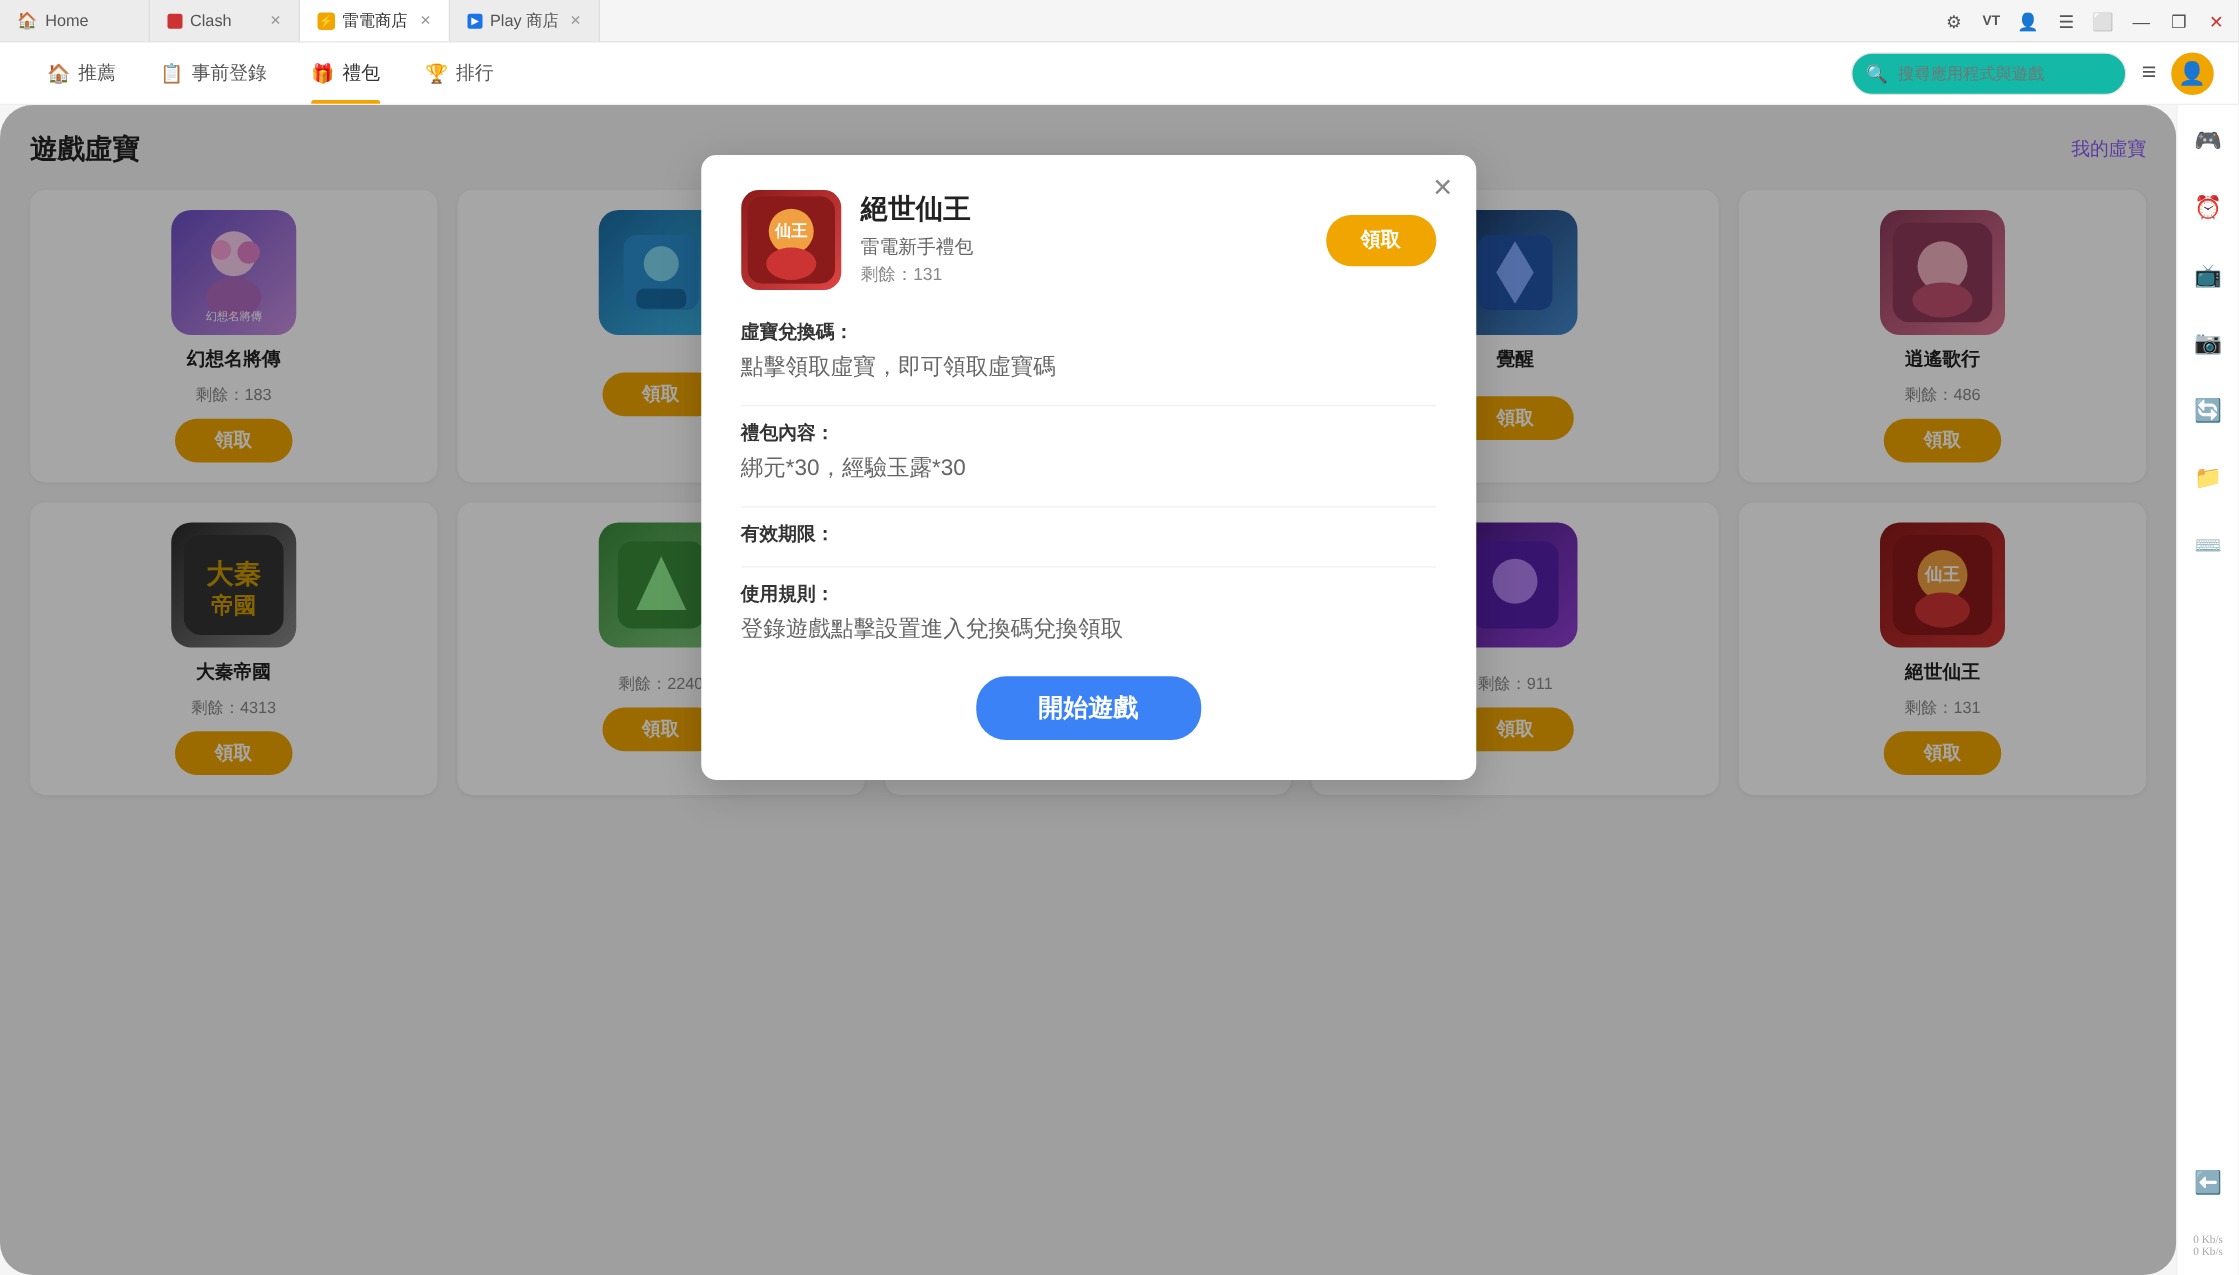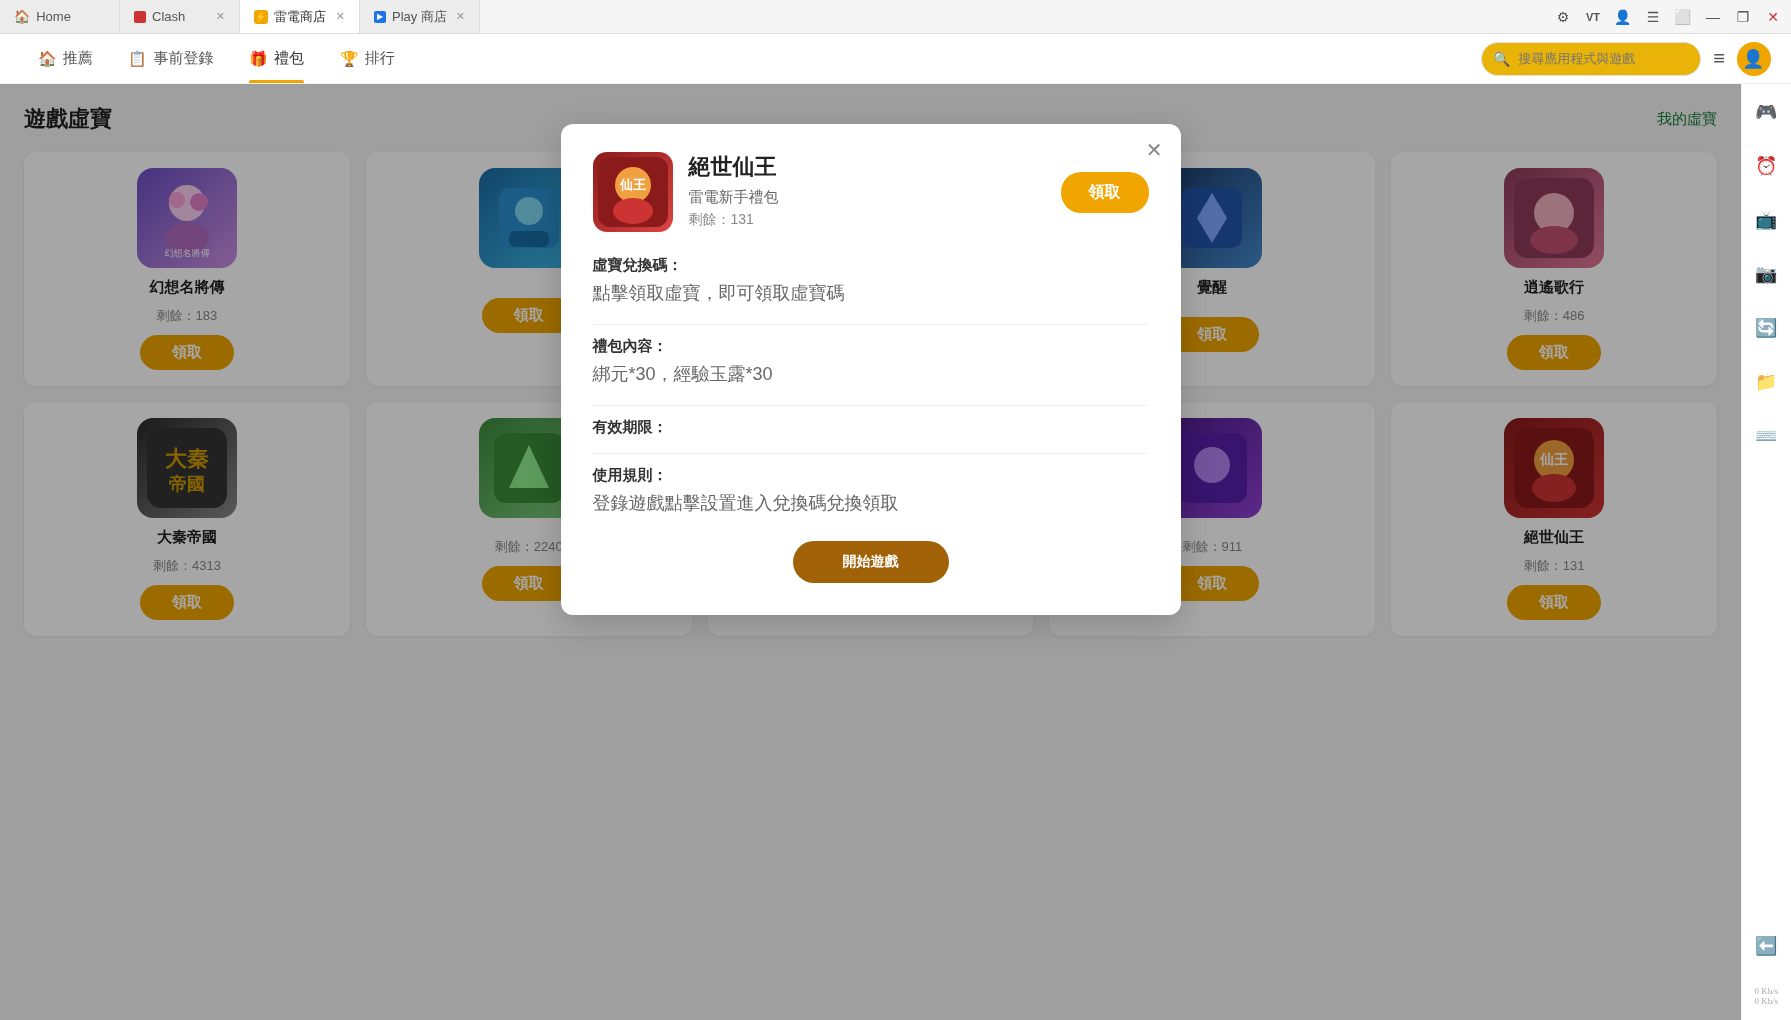--- a/index.html
+++ b/index.html
@@ -118,21 +118,21 @@
       display: flex;
       align-items: center;
     }
     .search-wrap input {
       width: 220px;
       height: 34px;
       border: 1px solid #e0e0e0;
       border-radius: 17px;
       padding: 0 14px 0 36px;
       font-size: 13px;
-      background: #eab308;
+      background: #14b8a6;
       outline: none;
     }
     .search-icon-abs {
       position: absolute;
       left: 12px;
       color: #999;
       font-size: 14px;
     }
     .header-menu-btn {
       font-size: 20px;
@@ -180,35 +180,36 @@
       font-size: 18px;
       border-radius: 6px;
     }
 
     
     .page-area {
       flex: 1;
       padding: 20px 24px;
       overflow-y: auto;
       position: relative;
+      border-radius: 26px;
     }
     .page-header-row {
       display: flex;
       align-items: center;
       justify-content: space-between;
       margin-bottom: 18px;
     }
     .page-title {
       font-size: 22px;
       font-weight: bold;
       color: #222;
     }
     .my-items-link {
       font-size: 15px;
-      color: #15803d;
+      color: #8b5cf6;
       cursor: pointer;
     }
 
     
     .game-grid {
       display: grid;
       grid-template-columns: repeat(5, 1fr);
       gap: 16px;
     }
     .game-card {
@@ -350,26 +351,26 @@
       line-height: 1.6;
     }
     .modal-divider {
       height: 1px;
       background: #f0f0f0;
       margin: 12px 0;
     }
     .modal-start-btn {
       display: block;
       margin: 24px auto 0 auto;
-      background: #a16207;
+      background: #3b82f6;
       color: #fff;
       border: none;
       border-radius: 24px;
       padding: 12px 50px;
-      font-size: 14px;
+      font-size: 20px;
       font-weight: bold;
       cursor: pointer;
     }
 
     
     .placeholder-art {
       width: 100%;
       height: 100%;
       display: flex;
       align-items: center;

